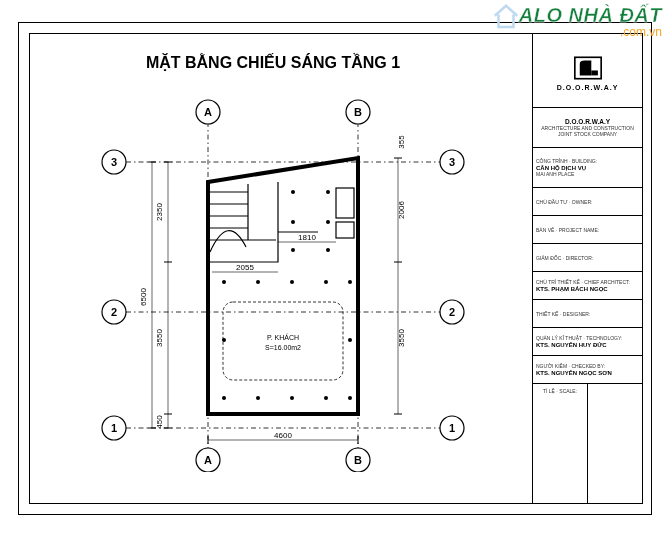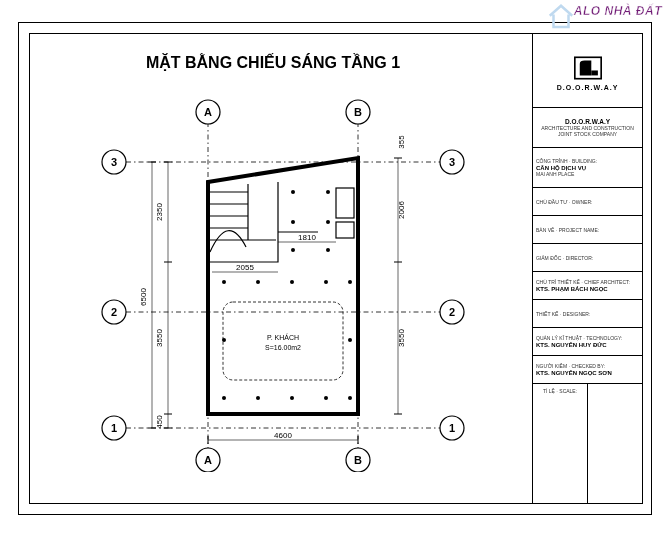--- a/index.html
+++ b/index.html
@@ -12,24 +12,24 @@
     position: relative;
   }
   .watermark {
     position: absolute;
     top: 4px;
     right: 8px;
     z-index: 50;
     pointer-events: none;
   }
   .watermark .line1 {
-    color: #701a75;
+    color: #15803d;
     font-weight: 700;
     font-style: italic;
-    font-size: 12px;
+    font-size: 20px;
     letter-spacing: 0.5px;
     -webkit-text-stroke: 0.4px #fff;
   }
   .watermark .line2 {
     color: #f5a623;
     font-size: 12px;
     text-align: right;
     margin-top: -2px;
   }
   .watermark svg.house {
@@ -113,20 +113,21 @@
   .dimline { stroke:#000; stroke-width:0.6;}
 </style>
 </head>
 <body>
 
 <div class="watermark">
   <svg class="house" viewBox="0 0 24 24">
       <path d="M3 11 L12 3 L21 11 M6 10 V20 H18 V10"></path>
     </svg>
   <div class="line1">ALO NHÀ ĐẤT</div>
+  <div class="line2">.com.vn</div>
 </div>
 
 <div class="sheet">
   <div class="frame">
 
     <div class="drawing">
       <div class="title">MẶT BẰNG CHIẾU SÁNG TẦNG 1</div>
 
       <svg class="plan-svg" viewBox="0 0 390 380">
 

